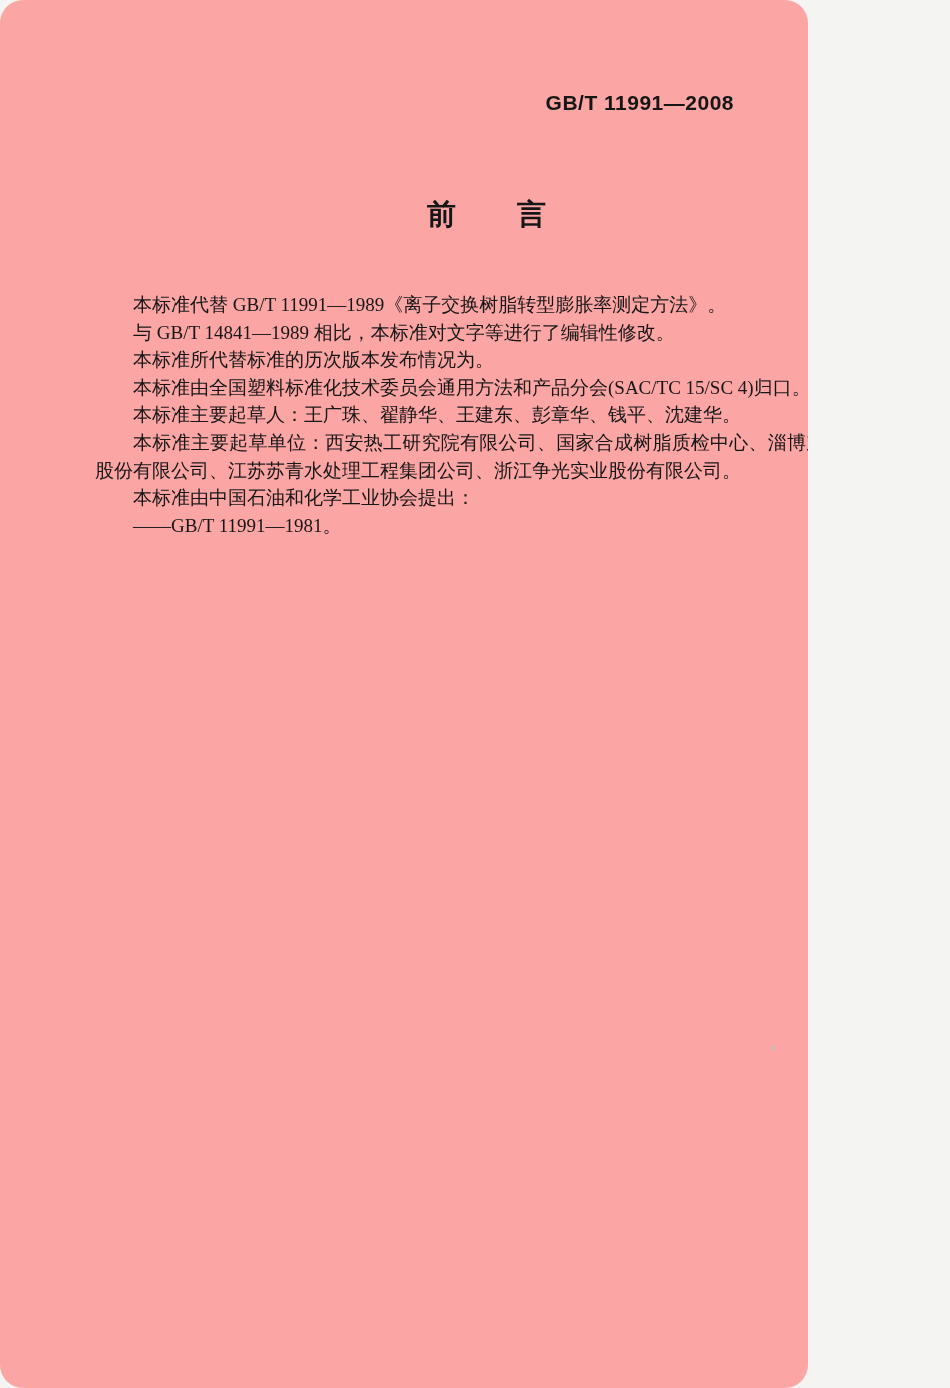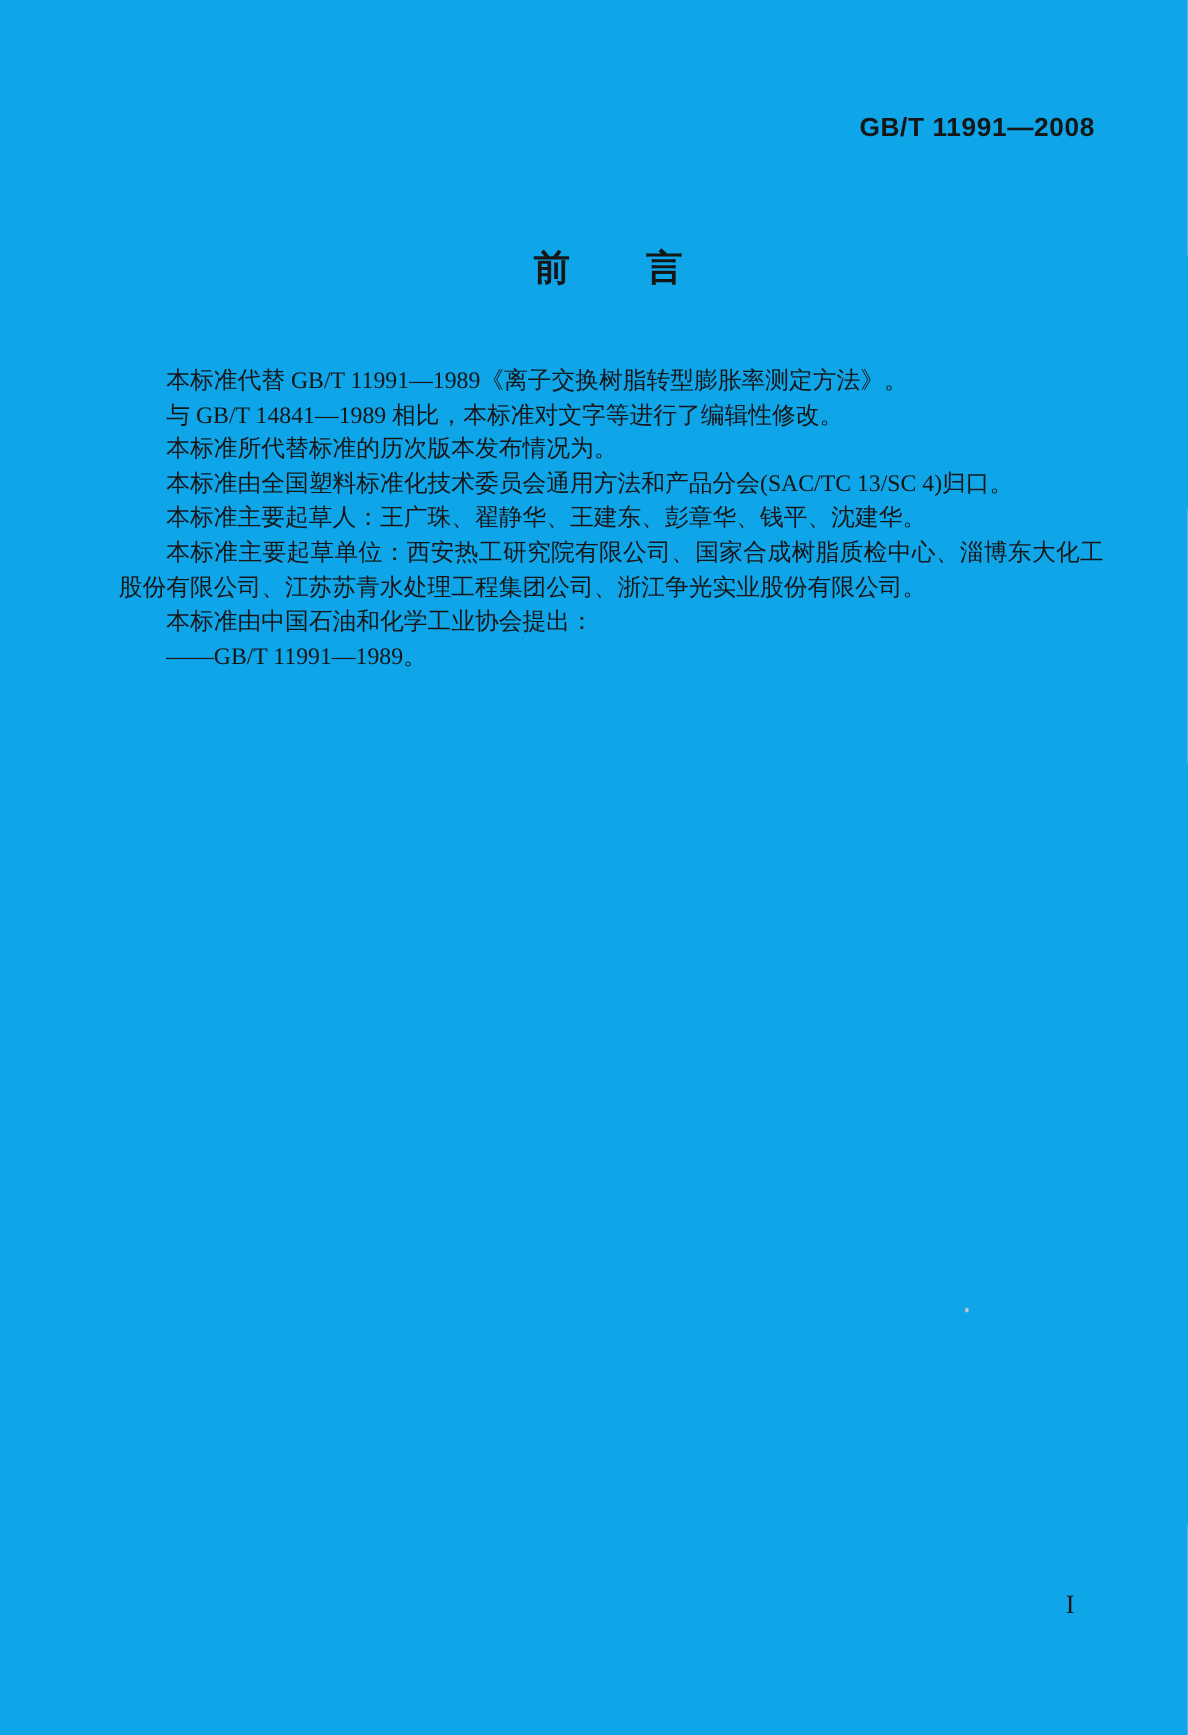--- a/index.html
+++ b/index.html
@@ -4,24 +4,25 @@
 <style>
   * { box-sizing: border-box; }
   html, body { margin: 0; padding: 0; }
   body {
     width: 950px; height: 1388px;
     background: #f4f4f2;
     font-family: "Liberation Serif", serif;
   }
   .page {
     position: relative;
-    width: 950px; height: 1388px;
-    background: #0ea5e9;
+    width: 808px; height: 1388px;
+    background: #fca5a5;
     color: #161616;
     overflow: hidden;
+    border-radius: 23px;
   }
   .doc-code {
     position: absolute;
     top: 91px; left: 0; right: 74px;
     text-align: right;
     font-family: "Liberation Sans", sans-serif;
     font-weight: bold;
     font-size: 21px;
     letter-spacing: 0.5px;
     white-space: pre;
@@ -72,24 +73,24 @@
 <div class="page">
 
   <div class="doc-code">GB/T 11991—2008</div>
 
   <h1 class="foreword-title">前　　言</h1>
 
   <div class="content">
     <p>本标准代替 GB/T 11991—1989《离子交换树脂转型膨胀率测定方法》。</p>
     <p>与 GB/T 14841—1989 相比，本标准对文字等进行了编辑性修改。</p>
     <p>本标准所代替标准的历次版本发布情况为。</p>
-    <p>本标准由全国塑料标准化技术委员会通用方法和产品分会(SAC/TC 13/SC 4)归口。</p>
+    <p>本标准由全国塑料标准化技术委员会通用方法和产品分会(SAC/TC 15/SC 4)归口。</p>
     <p>本标准主要起草人：王广珠、翟静华、王建东、彭章华、钱平、沈建华。</p>
     <p>本标准主要起草单位：西安热工研究院有限公司、国家合成树脂质检中心、淄博东大化工股份有限公司、江苏苏青水处理工程集团公司、浙江争光实业股份有限公司。</p>
     <p>本标准由中国石油和化学工业协会提出：</p>
-    <p>——GB/T 11991—1989。</p>
+    <p>——GB/T 11991—1981。</p>
   </div>
 
   <div class="scan-speck"></div>
 
   <div class="page-number">I</div>
 
 </div>
 
 </body></html>

